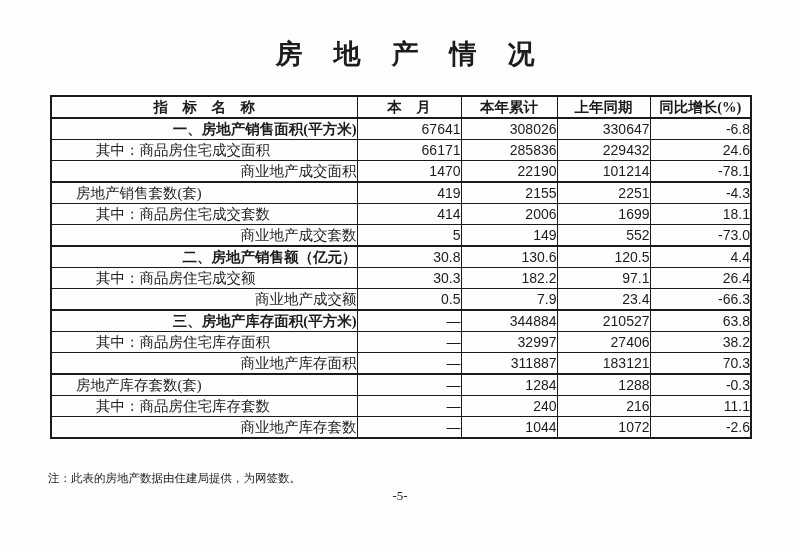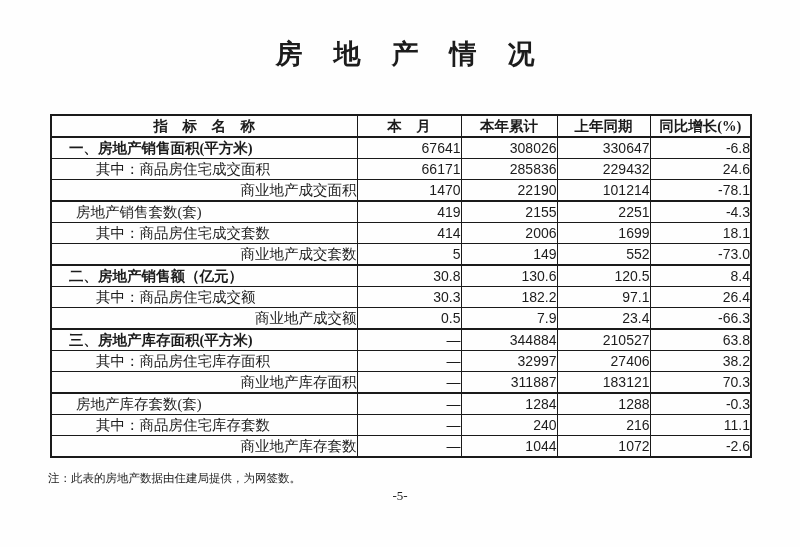--- a/index.html
+++ b/index.html
@@ -21,21 +21,21 @@
     top:36px;left:12px;right:0;
     margin:0;
     text-align:center;
     font-size:27px;
     font-weight:bold;
     font-family:"Liberation Serif", serif;
     letter-spacing:2px;
   }
   table.stats{
     position:absolute;
-    top:114px;left:50px;
+    top:95px;left:50px;
     width:700px;
     border-collapse:collapse;
     table-layout:fixed;
     border:2px solid var(--border);
   }
   table.stats th, table.stats td{
     border:1px solid var(--border);
     height:20px;
     padding:0;
     vertical-align:middle;
@@ -47,21 +47,21 @@
     font-weight:bold;
     text-align:center;
     border-bottom:2px solid var(--border);
     font-family:"Liberation Serif", serif;
   }
   td.label{
     font-size:14.5px;
     text-align:left;
     font-family:"Liberation Serif", serif;
   }
-  td.label.section{font-weight:bold;padding-left:17px;}
+  td.label.section{font-weight:bold;padding-left:17px;text-align:right;}
   td.label.plain{padding-left:24px;}
   td.label.sub{padding-left:44px;}
   td.label.sub2{padding-left:96px;text-align:right;}
   td.num{
     font-family:Liberation Sans, sans-serif;
     font-size:14px;
     text-align:right;
     padding-right:8px;
   }
   tr.group-start td{border-top:2px solid var(--border);}
@@ -145,21 +145,21 @@
           <td class="num">5</td>
           <td class="num">149</td>
           <td class="num">552</td>
           <td class="num">-73.0</td>
         </tr>
         <tr class="group-start">
           <td class="label section">二、房地产销售额（亿元）</td>
           <td class="num">30.8</td>
           <td class="num">130.6</td>
           <td class="num">120.5</td>
-          <td class="num">8.4</td>
+          <td class="num">4.4</td>
         </tr>
         <tr>
           <td class="label sub">其中：商品房住宅成交额</td>
           <td class="num">30.3</td>
           <td class="num">182.2</td>
           <td class="num">97.1</td>
           <td class="num">26.4</td>
         </tr>
         <tr>
           <td class="label sub2">商业地产成交额</td>

